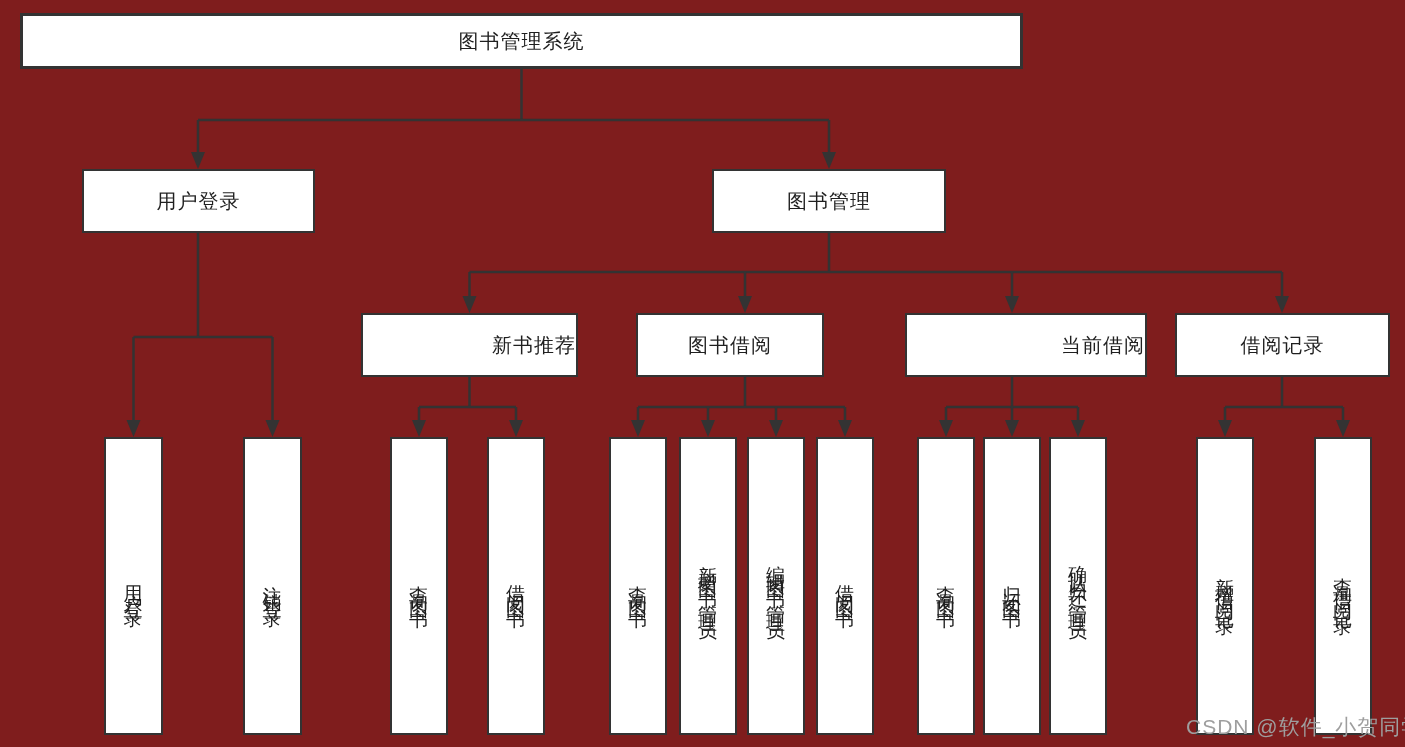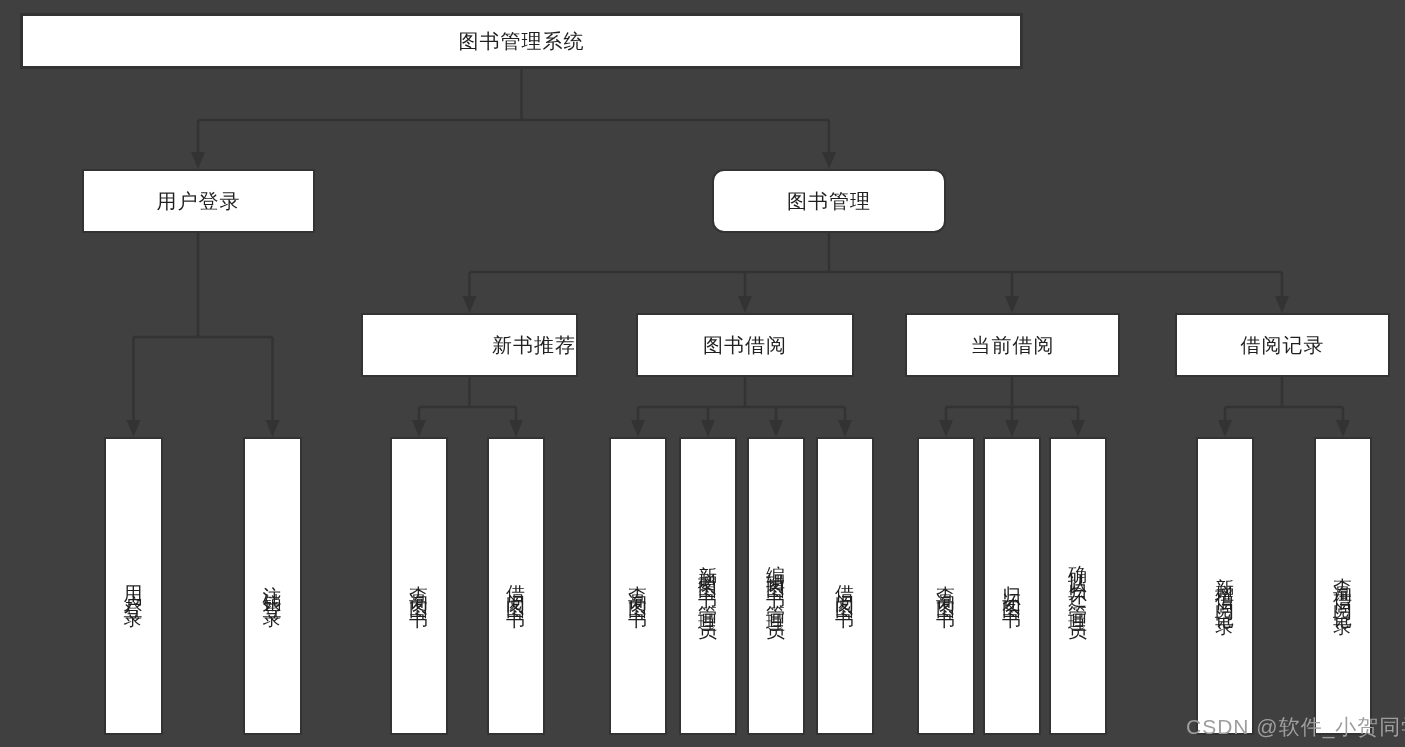--- a/index.html
+++ b/index.html
@@ -1,17 +1,17 @@
 <!DOCTYPE html>
 <html><head>
 <meta charset="utf-8">
 <style>
   html,body{margin:0;padding:0;background:#ffffff;}
   #canvas{
-    position:relative;width:1405px;height:747px;background:#404040;overflow:hidden;
+    position:relative;width:1405px;height:747px;background:#7f1d1d;overflow:hidden;
     font-family:"Liberation Sans","DejaVu Sans",sans-serif;color:#1f1f1f;
   }
   #wires{position:absolute;left:0;top:0;z-index:0;}
   .node{
     position:absolute;z-index:1;background:#ffffff;border:2px solid #333333;
     display:flex;align-items:center;justify-content:center;box-sizing:border-box;
   }
   .h-node{font-size:20px;letter-spacing:1px;}
   .root-node{border-width:3px;font-size:20px;}
   .v-node span{
@@ -94,31 +94,31 @@
     </g>
   </svg>
 
   <div class="node h-node root-node" style="left:20px;top:13px;width:1003px;height:56px;">
     <span>图书管理系统</span>
   </div>
 
   <div class="node h-node" style="left:82px;top:169px;width:233px;height:64px;">
     <span>用户登录</span>
   </div>
-  <div class="node h-node" style="left:712px;top:169px;width:234px;height:64px;border-radius:12px;">
+  <div class="node h-node" style="left:712px;top:169px;width:234px;height:64px;">
     <span>图书管理</span>
   </div>
 
   <div class="node h-node" style="left:361px;top:313px;width:217px;height:64px;justify-content:flex-end;">
     <span>新书推荐</span>
   </div>
-  <div class="node h-node" style="left:636px;top:313px;width:218px;height:64px;">
+  <div class="node h-node" style="left:636px;top:313px;width:188px;height:64px;">
     <span>图书借阅</span>
   </div>
-  <div class="node h-node" style="left:905px;top:313px;width:215px;height:64px;">
+  <div class="node h-node" style="left:905px;top:313px;width:242px;height:64px;justify-content:flex-end;">
     <span>当前借阅</span>
   </div>
   <div class="node h-node" style="left:1175px;top:313px;width:215px;height:64px;">
     <span>借阅记录</span>
   </div>
 
   <div class="node v-node" style="left:104px;top:437px;width:59px;height:298px;">
     <span>用户登录</span>
   </div>
   <div class="node v-node" style="left:243px;top:437px;width:59px;height:298px;">

